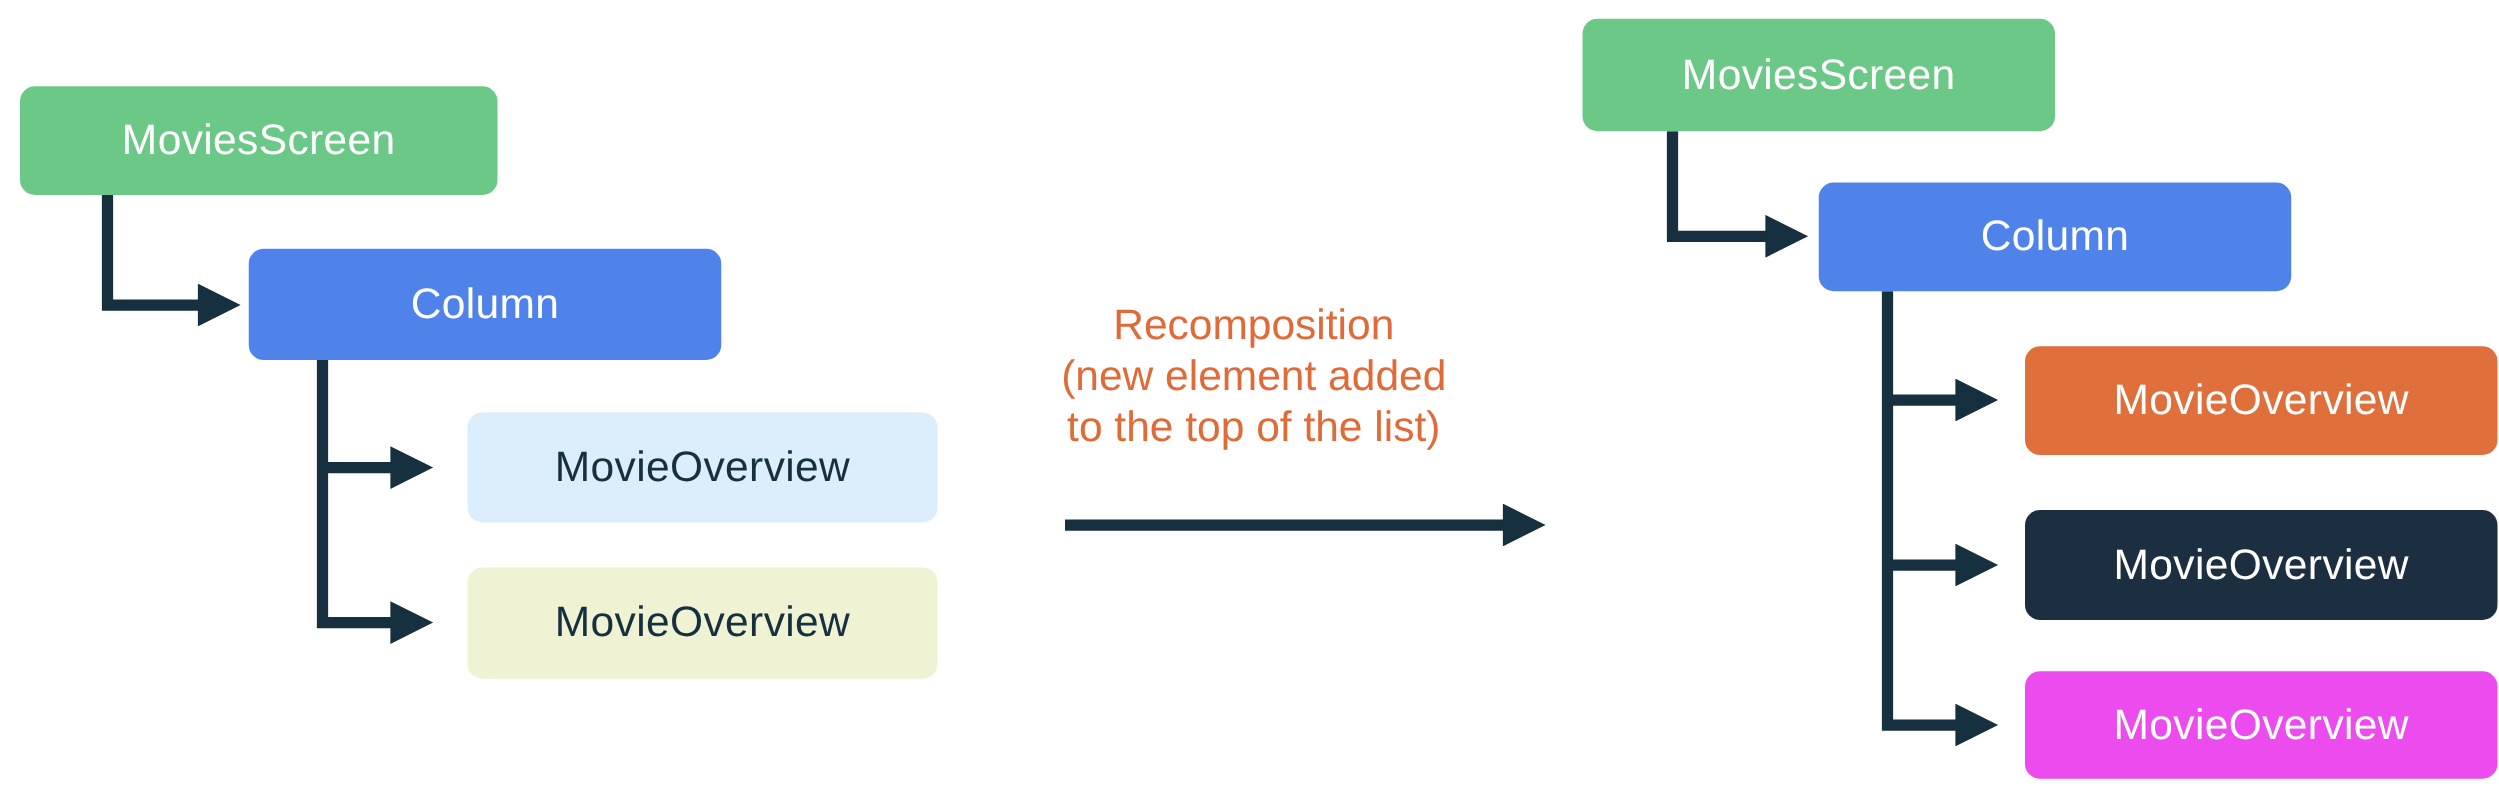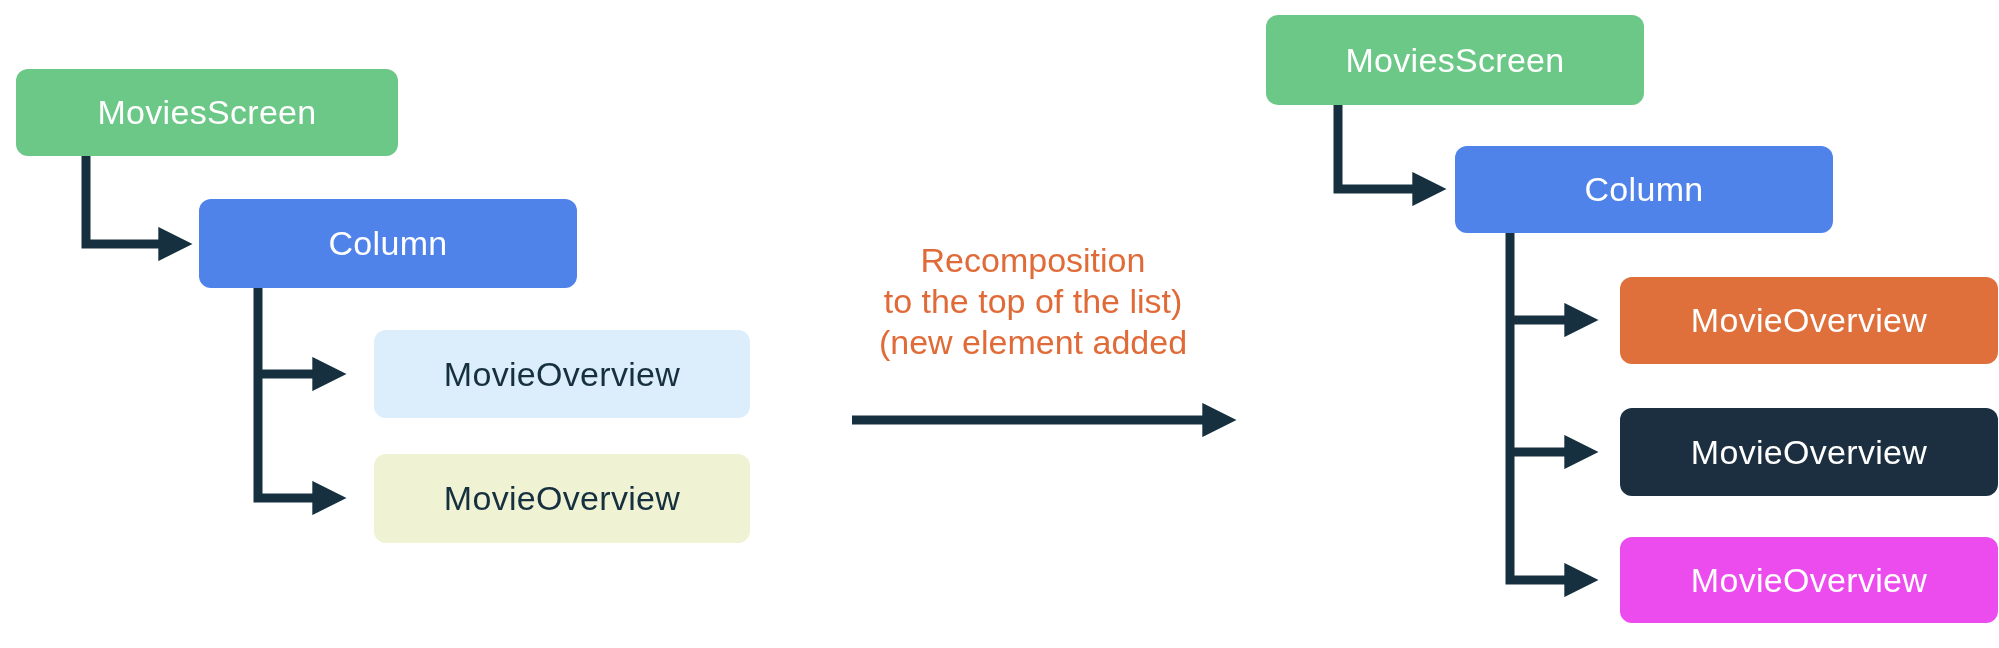--- a/index.html
+++ b/index.html
@@ -29,21 +29,21 @@
     align-items: center;
     justify-content: center;
     border-radius: 12px;
     font-size: 34px;
     font-weight: 400;
     letter-spacing: 0.3px;
     white-space: nowrap;
   }
   .annotation {
     position: absolute;
-    left: 798px;
+    left: 768px;
     top: 240px;
     width: 470px;
     text-align: center;
     font-size: 34px;
     line-height: 41px;
     font-weight: 500;
     color: #e06b38;
   }
 </style>
 </head>
@@ -70,22 +70,22 @@
   <div class="node" style="left: 16px; top: 69px; width: 382px; height: 87px; background-color: rgb(108, 200, 135); color: rgb(255, 255, 255);">MoviesScreen</div>
 
   <div class="node" style="left: 199px; top: 199px; width: 378px; height: 89px; background-color: rgb(79, 131, 234); color: rgb(255, 255, 255);">Column</div>
 
   <div class="node" style="left: 374px; top: 330px; width: 376px; height: 88px; background-color: rgb(220, 237, 251); color: rgb(22, 48, 63);">MovieOverview</div>
 
   <div class="node" style="left: 374px; top: 454px; width: 376px; height: 89px; background-color: rgb(239, 243, 211); color: rgb(22, 48, 63);">MovieOverview</div>
 
   <div class="annotation" style="color: rgb(224, 107, 56);">
     <div>Recomposition</div>
+    <div>(new element added</div>
     <div>to the top of the list)</div>
-    <div>(new element added</div>
   </div>
 
   <div class="node" style="left: 1266px; top: 15px; width: 378px; height: 90px; background-color: rgb(108, 200, 135); color: rgb(255, 255, 255);">MoviesScreen</div>
 
   <div class="node" style="left: 1455px; top: 146px; width: 378px; height: 87px; background-color: rgb(79, 131, 234); color: rgb(255, 255, 255);">Column</div>
 
   <div class="node" style="left: 1620px; top: 277px; width: 378px; height: 87px; background-color: rgb(223, 111, 59); color: rgb(255, 255, 255);">MovieOverview</div>
 
   <div class="node" style="left: 1620px; top: 408px; width: 378px; height: 88px; background-color: rgb(28, 47, 64); color: rgb(255, 255, 255);">MovieOverview</div>
 

